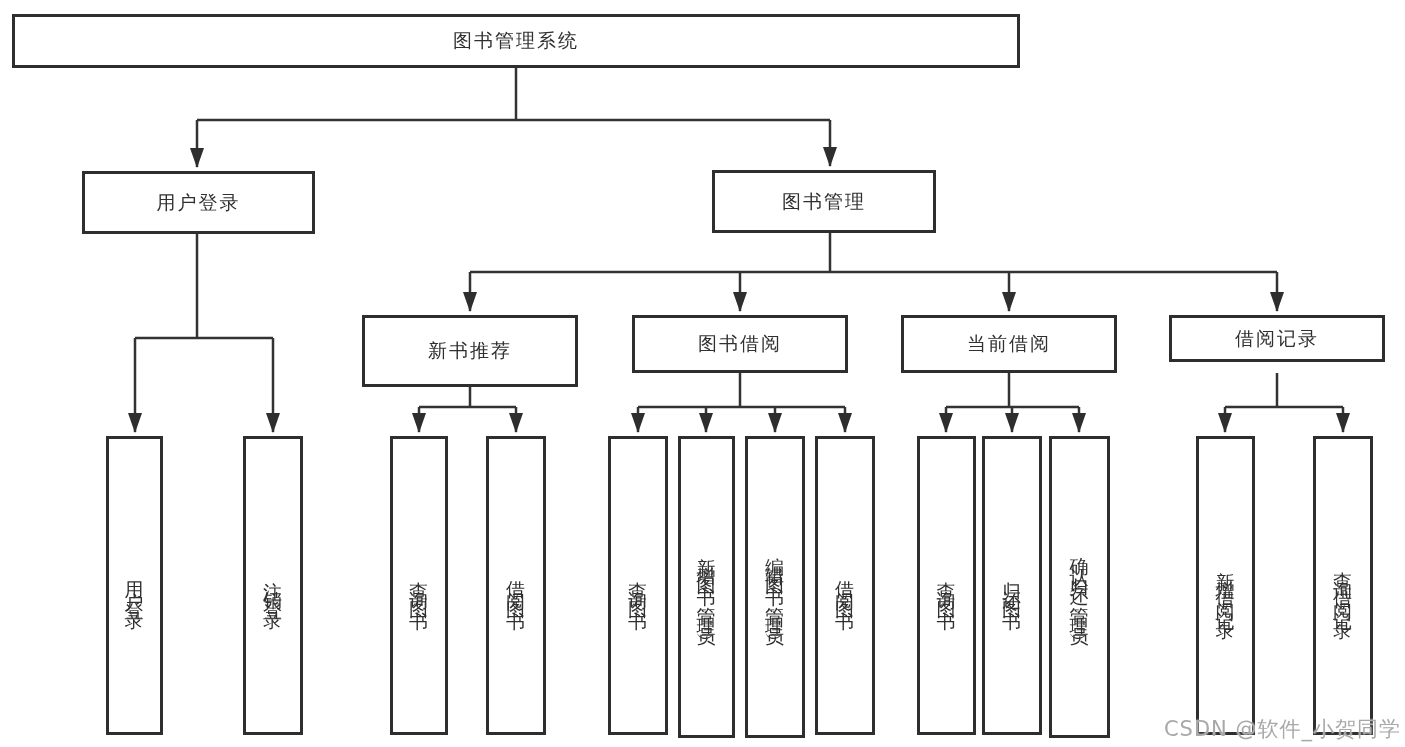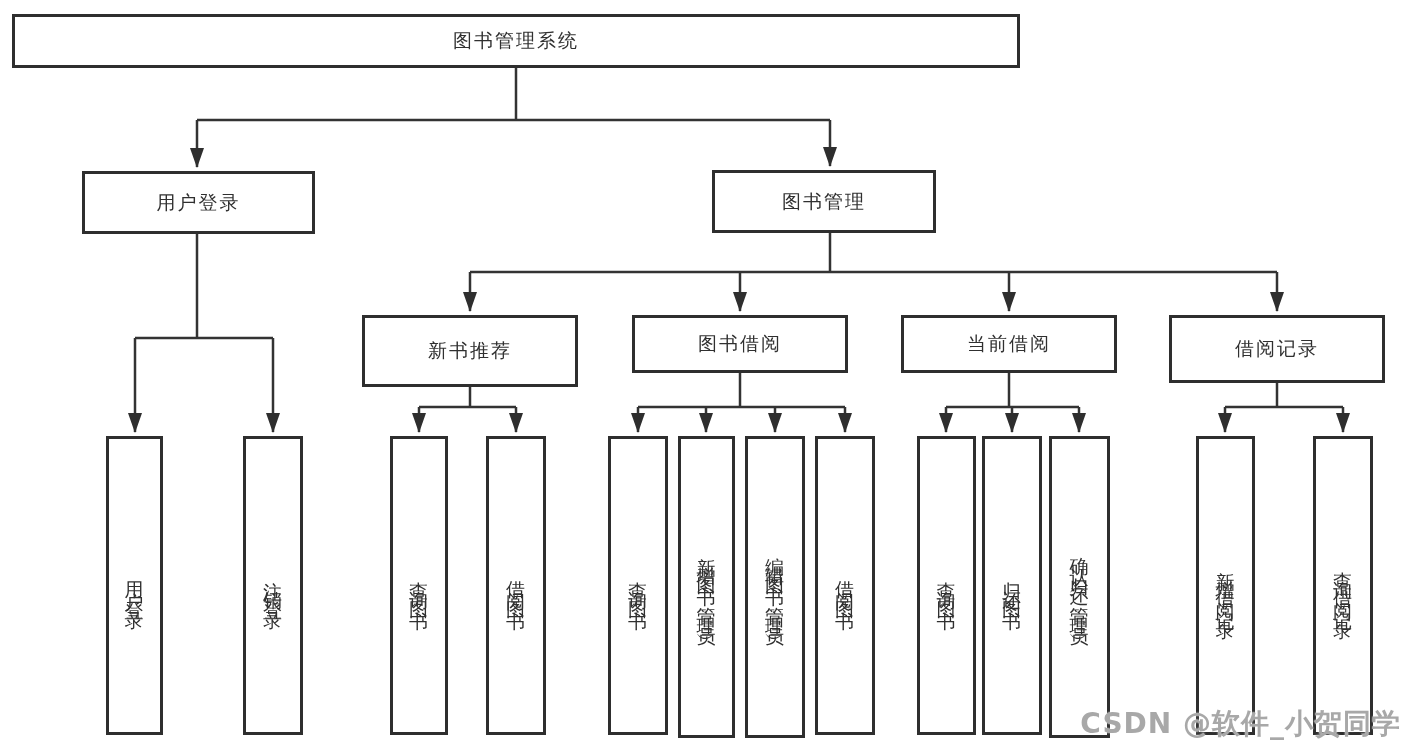--- a/index.html
+++ b/index.html
@@ -36,27 +36,26 @@
     writing-mode: vertical-rl;
     text-orientation: mixed;
     font-size: 19px;
     letter-spacing: 10px;
     line-height: 1;
   }
   .watermark {
     position: absolute;
     right: 4px;
     bottom: 4px;
-    font-size: 28px;
+    font-size: 21px;
     color: #a8a8a8;
     letter-spacing: 1px;
     text-shadow: 0 0 2px #ffffff;
     white-space: nowrap;
     z-index: 5;
-    font-weight: bold;
   }
 </style>
 </head>
 <body>
 
 <div class="canvas">
 
   <svg class="connectors" viewBox="0 0 1405 747" xmlns="http://www.w3.org/2000/svg">
     <defs>
       <marker id="arrow" markerUnits="userSpaceOnUse" markerWidth="22" markerHeight="16" refX="19" refY="7" orient="auto">
@@ -120,21 +119,21 @@
 
   <div class="box" style="left:362px; top:315px; width:216px; height:72px;">
     <span class="hlabel">新书推荐</span>
   </div>
   <div class="box" style="left:901px; top:315px; width:216px; height:58px;">
     <span class="hlabel">当前借阅</span>
   </div>
   <div class="box" style="left:632px; top:315px; width:216px; height:58px;">
     <span class="hlabel">图书借阅</span>
   </div>
-  <div class="box" style="left:1169px; top:315px; width:216px; height:68px;">
+  <div class="box" style="left:1169px; top:315px; width:216px; height:47px;">
     <span class="hlabel">借阅记录</span>
   </div>
 
   <div class="box" style="left:106px; top:436px; width:57px; height:299px;">
     <span class="vlabel">用户登录</span>
   </div>
   <div class="box" style="left:243px; top:436px; width:60px; height:299px;">
     <span class="vlabel">注销登录</span>
   </div>
 

